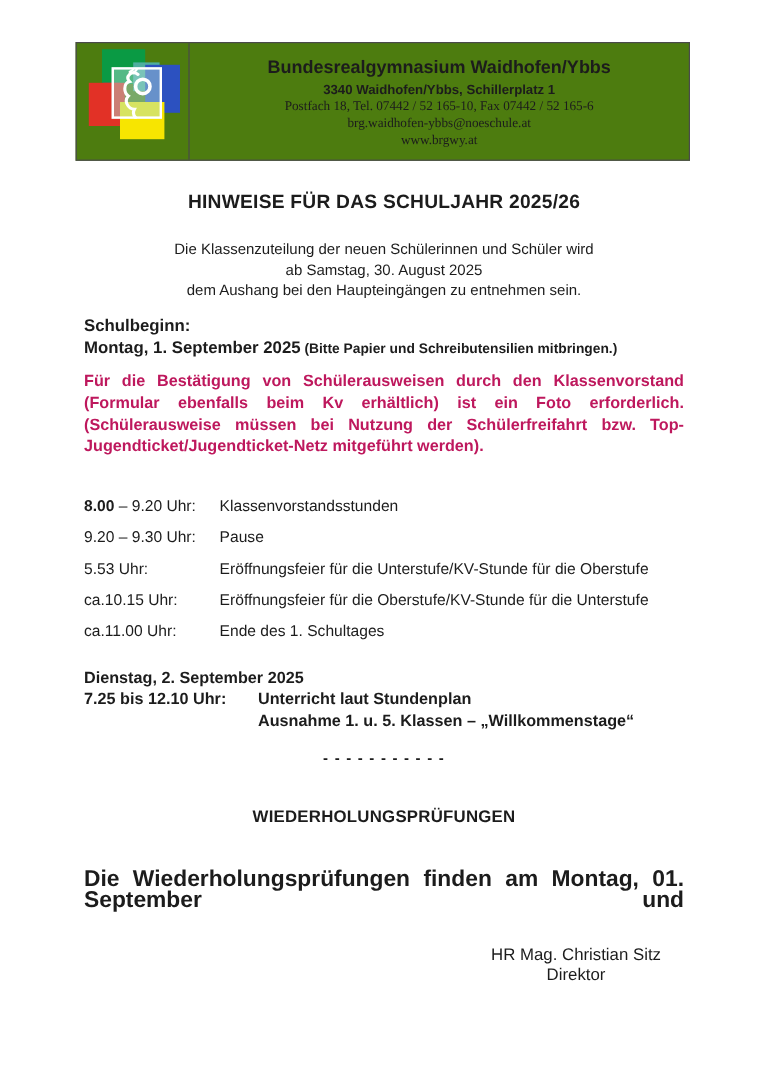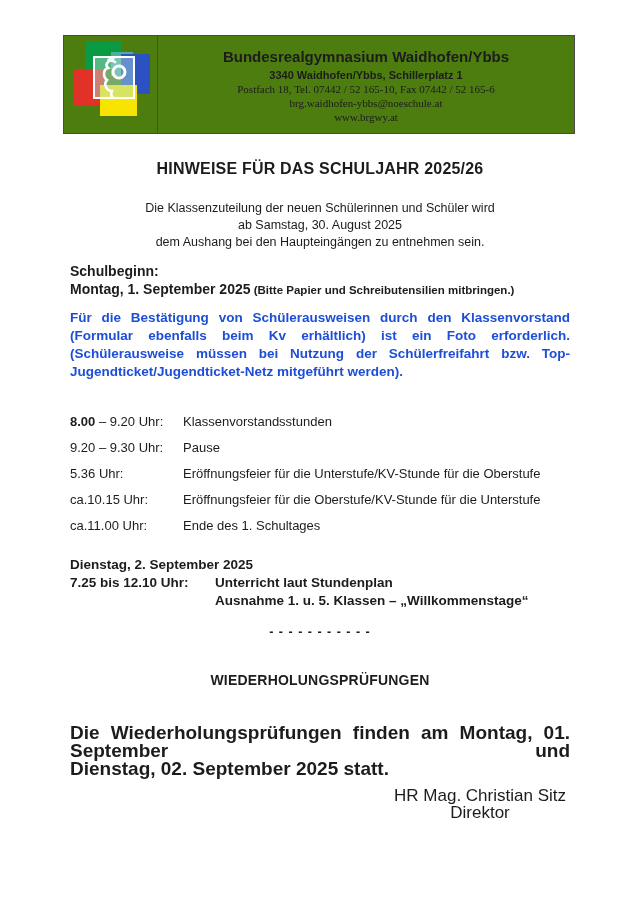--- a/index.html
+++ b/index.html
@@ -77,21 +77,21 @@
 
   .tuesday { top: 556px; font-size: 13.5px; font-weight: bold; line-height: 18px; }
   .tue-row { display: flex; }
   .tue-time { width: 145px; flex: none; }
 
   .separator { top: 625px; text-align: center; font-size: 12.5px; font-weight: bold; letter-spacing: 1px; }
 
   .wdh-title { top: 672px; text-align: center; font-size: 14px; font-weight: bold; letter-spacing: 0.2px; }
   .wdh-para  { top: 724px; font-size: 19px; font-weight: bold; line-height: 18px; }
 
-  .signature { position: absolute; left: 380px; top: 787px; width: 200px; text-align: center; font-size: 17px; line-height: 17px; }
+  .signature { position: absolute; left: 380px; top: 787px; width: 200px; text-align: center; font-size: 14px; line-height: 17px; }
 </style>
 </head>
 <body>
 
 <div class="page">
 
   <div class="header-box">
     <div class="logo-cell">
       <div class="logo">
         <div class="sq sq-green"></div>
@@ -124,38 +124,38 @@
     <div>Die Klassenzuteilung der neuen Schülerinnen und Schüler wird</div>
     <div>ab Samstag, 30. August 2025</div>
     <div>dem Aushang bei den Haupteingängen zu entnehmen sein.</div>
   </div>
 
   <div class="abs schulbeginn">
     <div>Schulbeginn:</div>
     <div><span>Montag, 1. September 2025</span><span class="montag-note"> (Bitte Papier und Schreibutensilien mitbringen.)</span></div>
   </div>
 
-  <div class="abs green-para" style="color: #1d4ed8;">
+  <div class="abs green-para" style="color: #be185d;">
     <div class="jline">Für die Bestätigung von Schülerausweisen durch den Klassenvorstand</div>
     <div class="jline">(Formular ebenfalls beim Kv erhältlich) ist ein Foto erforderlich.</div>
     <div class="jline">(Schülerausweise müssen bei Nutzung der Schülerfreifahrt bzw. Top-</div>
     <div>Jugendticket/Jugendticket-Netz mitgeführt werden).</div>
   </div>
 
   <div class="abs schedule">
     <div class="sched-row">
       <div class="sched-time"><span class="tb">8.00</span><span> – 9.20 Uhr:</span></div>
       <div class="sched-desc">Klassenvorstandsstunden</div>
     </div>
     <div class="sched-row">
       <div class="sched-time">9.20 – 9.30 Uhr:</div>
       <div class="sched-desc">Pause</div>
     </div>
     <div class="sched-row">
-      <div class="sched-time">5.36 Uhr:</div>
+      <div class="sched-time">5.53 Uhr:</div>
       <div class="sched-desc">Eröffnungsfeier für die Unterstufe/KV-Stunde für die Oberstufe</div>
     </div>
     <div class="sched-row">
       <div class="sched-time">ca.10.15 Uhr:</div>
       <div class="sched-desc">Eröffnungsfeier für die Oberstufe/KV-Stunde für die Unterstufe</div>
     </div>
     <div class="sched-row">
       <div class="sched-time">ca.11.00 Uhr:</div>
       <div class="sched-desc">Ende des 1. Schultages</div>
     </div>
@@ -171,21 +171,20 @@
       <div class="tue-time"></div>
       <div>Ausnahme 1. u. 5. Klassen – „Willkommenstage“</div>
     </div>
   </div>
 
   <div class="abs separator">- - - - - - - - - - -</div>
 
   <div class="abs wdh-title">WIEDERHOLUNGSPRÜFUNGEN</div>
   <div class="abs wdh-para">
     <div class="jline">Die Wiederholungsprüfungen finden am Montag, 01. September und</div>
-    <div>Dienstag, 02. September 2025 statt.</div>
   </div>
 
   <div class="signature">
     <div>HR Mag. Christian Sitz</div>
     <div>Direktor</div>
   </div>
 
 </div>
 
 </body></html>

